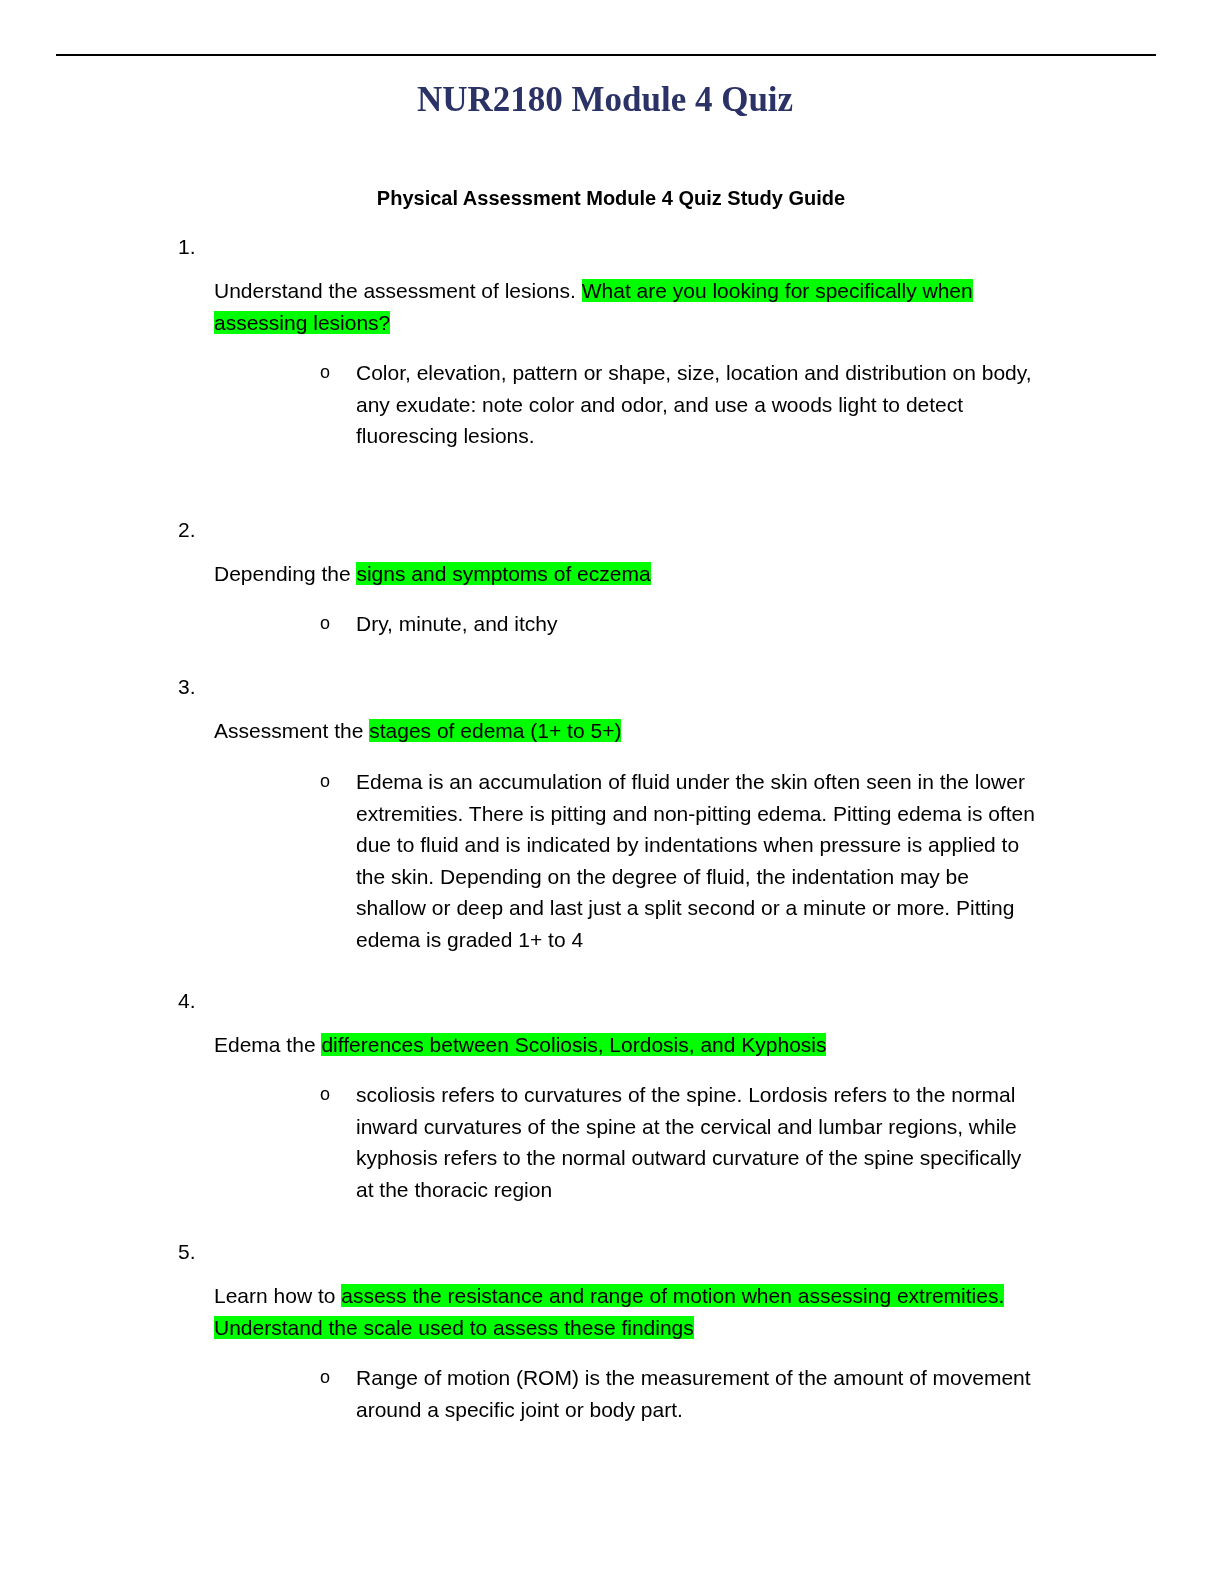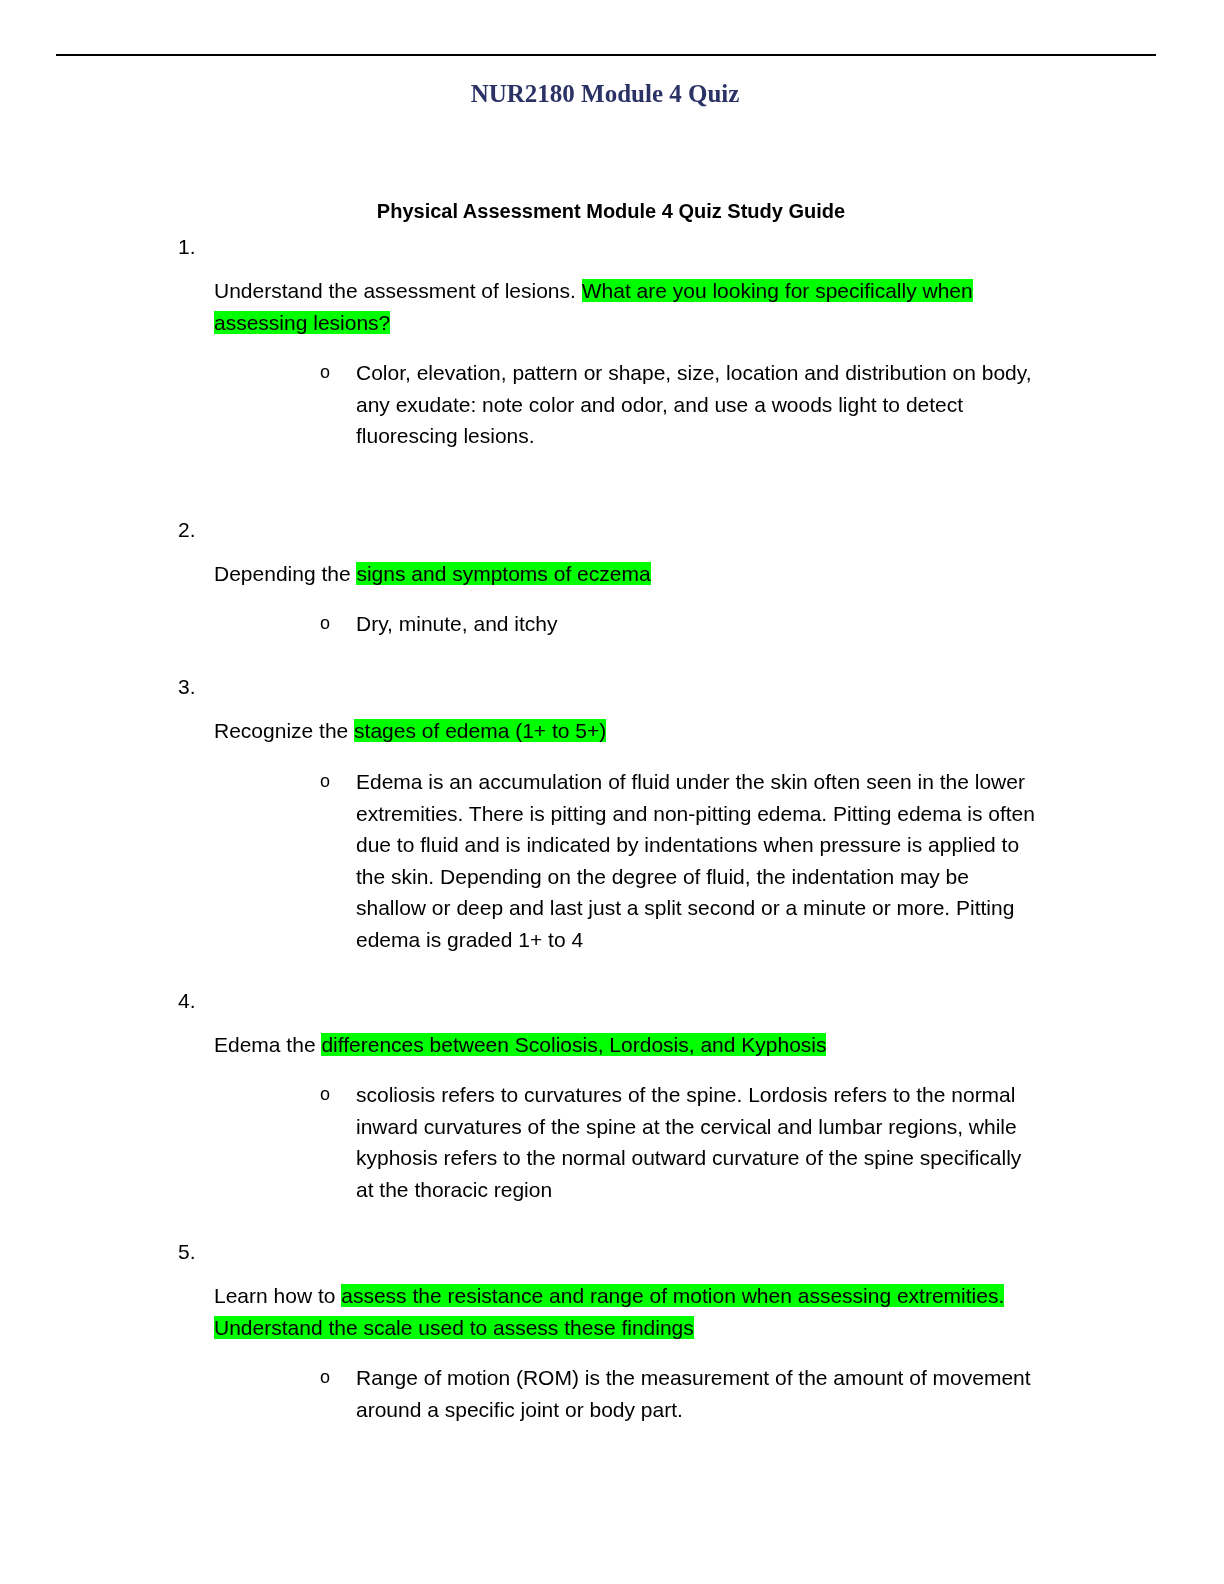--- a/index.html
+++ b/index.html
@@ -1,22 +1,22 @@
 <!DOCTYPE html>
 <html><head>
 <meta charset="utf-8">
 <style>
   html, body { margin: 0; padding: 0; background: #ffffff; }
   body { width: 1224px; height: 1584px; position: relative; overflow: hidden;
          font-family: "Liberation Sans", sans-serif; color: #000; }
   .rule { position: absolute; left: 56px; top: 54px; width: 1100px; height: 2px; background: #000; }
   .title { position: absolute; left: 0; top: 80px; width: 1210px; text-align: center;
-           font-family: "Liberation Serif", serif; font-weight: bold; font-size: 25px; color: #2b3266; }
+           font-family: "Liberation Serif", serif; font-weight: bold; font-size: 35px; color: #2b3266; }
   .subtitle { position: absolute; left: 0; top: 187px; width: 1222px; text-align: center;
-              font-weight: bold; font-size: 20px; margin-top: 13px; }
+              font-weight: bold; font-size: 20px; }
   .q { position: absolute; left: 178px; width: 860px; font-size: 21px; line-height: 31.5px; }
   .q .num { position: absolute; left: 0; top: 0; }
   .q .txt { display: block; margin-left: 36px; margin-top: 44px; }
   .hl { background: #00ff00; }
   .b { position: absolute; left: 320px; width: 720px; font-size: 21px; line-height: 31.5px; }
   .b .dot { position: absolute; left: 0; top: 0; font-size: 18px; }
   .b .txt { display: block; margin-left: 36px; }
 </style>
 </head>
 <body>
@@ -38,21 +38,21 @@
   <span class="num">2.</span>
   <span class="txt"><span>Depending the </span><span class="hl">signs and symptoms of eczema</span></span>
 </div>
 <div class="b" style="top:608px">
   <span class="dot">o</span>
   <span class="txt">Dry, minute, and itchy</span>
 </div>
 
 <div class="q" style="top:671px">
   <span class="num">3.</span>
-  <span class="txt"><span>Recognize the </span><span class="hl">stages of edema (1+ to 5+)</span></span>
+  <span class="txt"><span>Assessment the </span><span class="hl">stages of edema (1+ to 5+)</span></span>
 </div>
 <div class="b" style="top:766px">
   <span class="dot">o</span>
   <span class="txt">Edema is an accumulation of fluid under the skin often seen in the lower extremities. There is pitting and non-pitting edema. Pitting edema is often due to fluid and is indicated by indentations when pressure is applied to the skin. Depending on the degree of fluid, the indentation may be shallow or deep and last just a split second or a minute or more. Pitting edema is graded 1+ to 4</span>
 </div>
 
 <div class="q" style="top:985px">
   <span class="num">4.</span>
   <span class="txt"><span>Edema the </span><span class="hl">differences between Scoliosis, Lordosis, and Kyphosis</span></span>
 </div>

